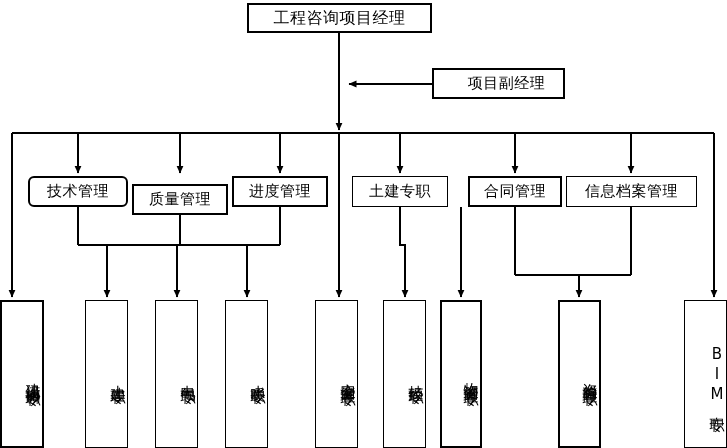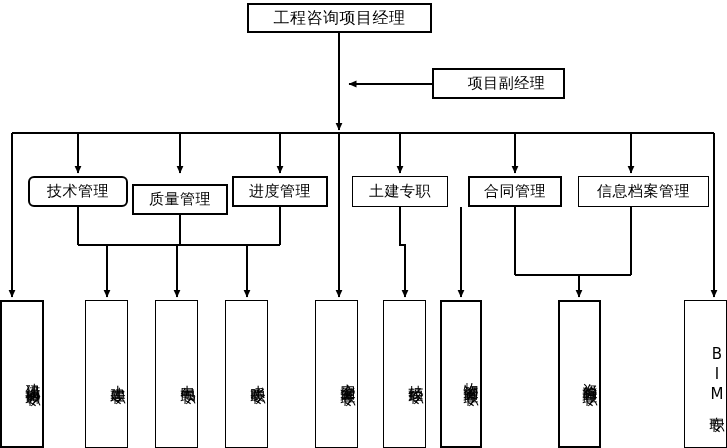--- a/index.html
+++ b/index.html
@@ -115,21 +115,21 @@
 
   <div class="node node-h title-node bold" style="left:247px; top:3px; width:185px; height:30px;">工程咨询项目经理</div>
 
   <div class="node node-h bold" style="left:432px; top:68px; width:133px; height:31px;padding-left:16px;">项目副经理</div>
 
   <div class="node node-h bold" style="left:28px; top:176px; width:100px; height:31px;border-radius:6px;">技术管理</div>
   <div class="node node-h bold" style="left:132px; top:160px; width:96px; height:31px;margin-top:24px;">质量管理</div>
   <div class="node node-h bold" style="left:232px; top:176px; width:96px; height:31px;">进度管理</div>
   <div class="node node-h" style="left:352px; top:176px; width:96px; height:31px;">土建专职</div>
   <div class="node node-h bold" style="left:468px; top:176px; width:94px; height:31px;">合同管理</div>
-  <div class="node node-h" style="left:566px; top:176px; width:131px; height:31px;margin-left:12px;">信息档案管理</div>
+  <div class="node node-h" style="left:566px; top:176px; width:131px; height:31px;">信息档案管理</div>
 
   <div class="node node-v bold" style="left:0px; top:300px; width:44px; height:148px;">建设协调专职</div>
   <div class="node node-v" style="left:85px; top:300px; width:43px; height:148px;">土建专职</div>
   <div class="node node-v" style="left:155px; top:300px; width:43px; height:148px;">电气专职</div>
   <div class="node node-v" style="left:225px; top:300px; width:43px; height:148px;">水暖专职</div>
   <div class="node node-v" style="left:315px; top:300px; width:43px; height:148px;">安全管理专职</div>
   <div class="node node-v" style="left:383px; top:300px; width:43px; height:148px;">技经专职</div>
   <div class="node node-v bold" style="left:440px; top:300px; width:42px; height:148px;">物资管理专职</div>
   <div class="node node-v bold" style="left:558px; top:300px; width:43px; height:148px;">资料管理专职</div>
   <div class="node node-v latin" style="left:684px; top:300px; width:43px; height:148px;">BIM专职</div>

